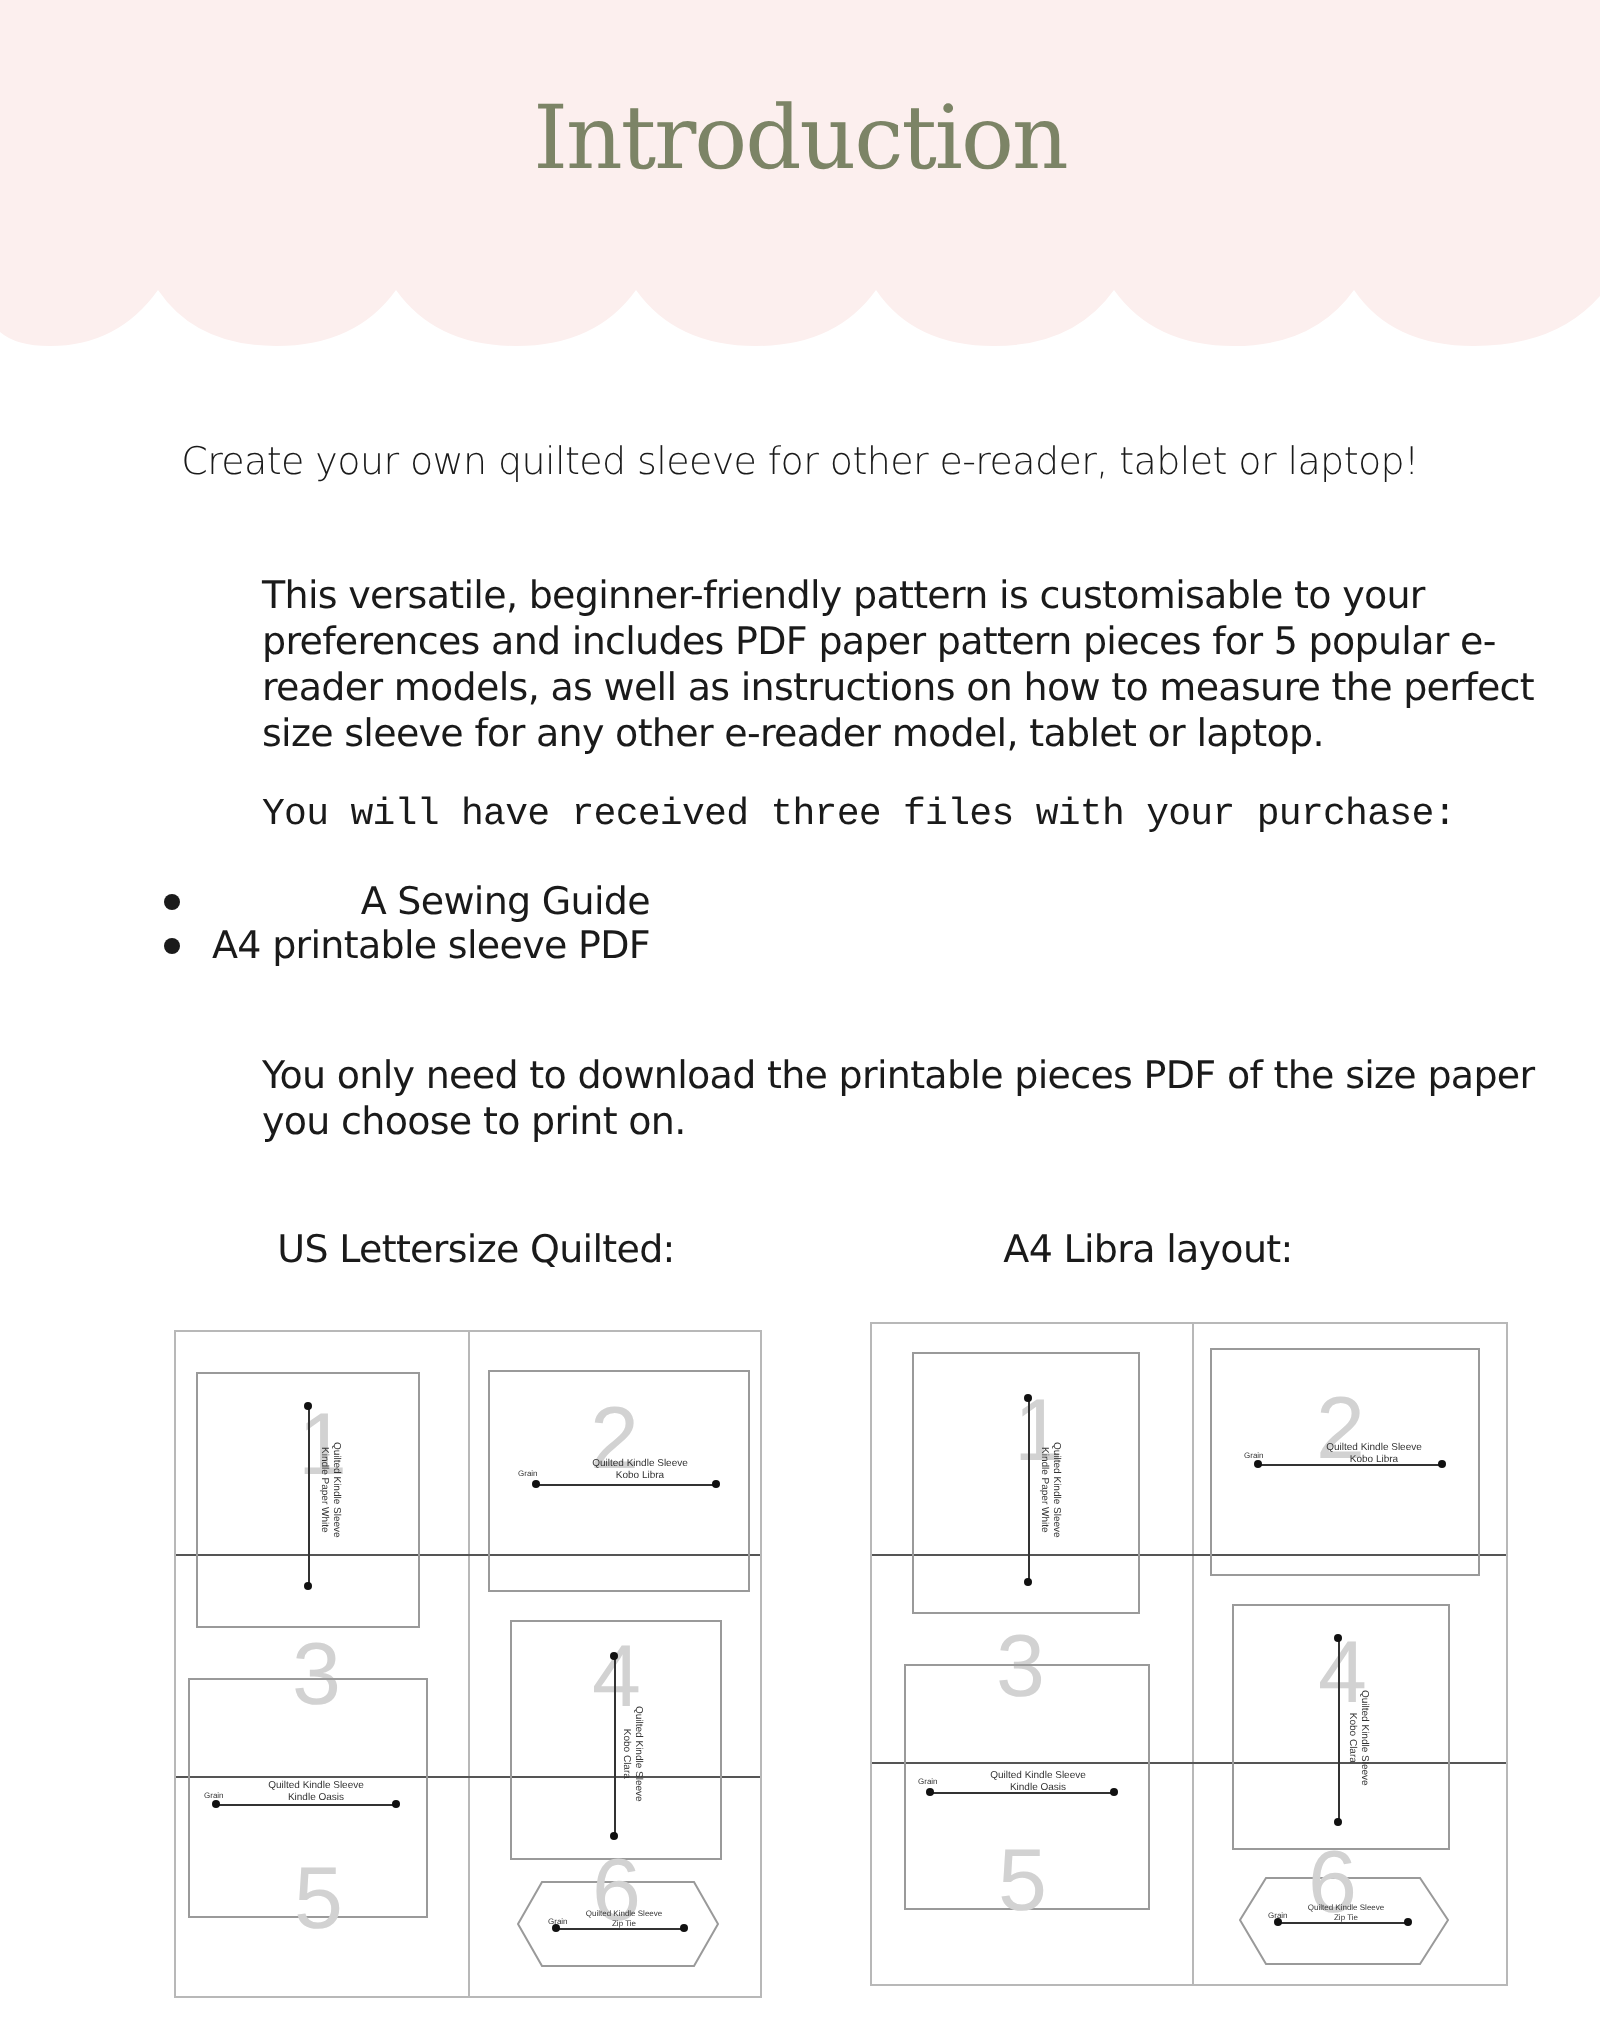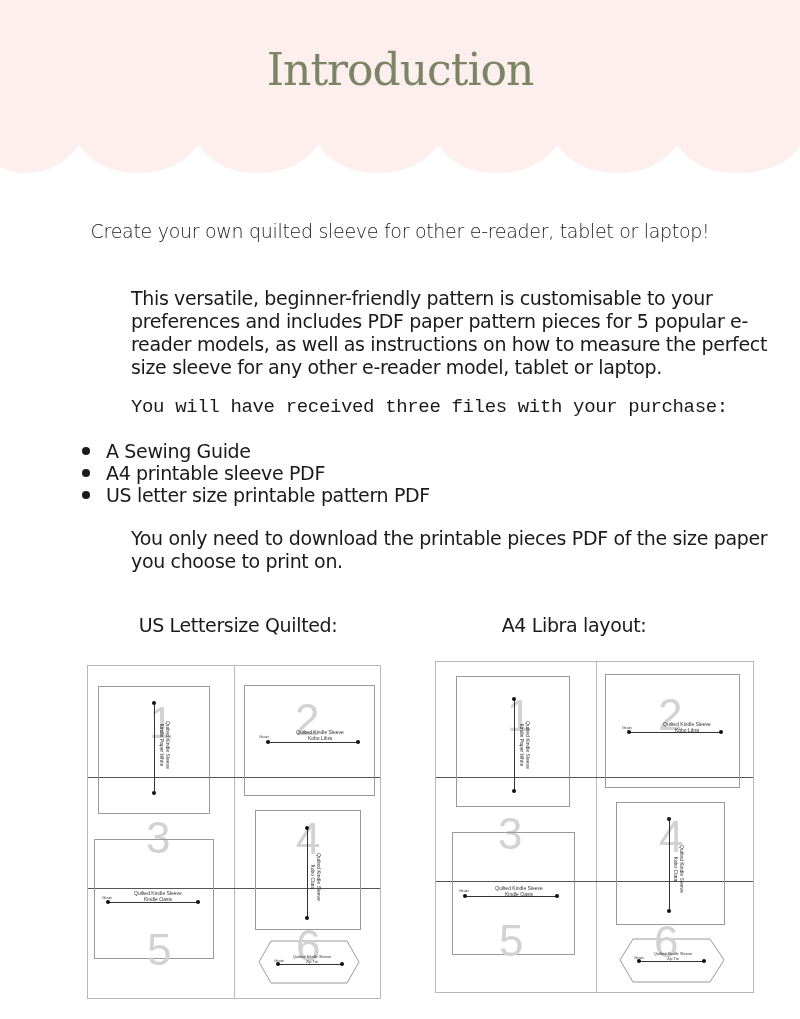--- a/index.html
+++ b/index.html
@@ -15,21 +15,21 @@
   }
 
   .tagline {
     position: absolute; left: 0; top: 220px; width: 800px; text-align: center;
     font-size: 19px; font-weight: 300; letter-spacing: -0.3px;
   }
   .para { position: absolute; left: 88px; width: 670px; font-size: 19px; line-height: 23px; letter-spacing: -0.35px; margin-left: 43px; }
   .p1 { top: 287px; }
   .p2 { top: 396px; font-family: Liberation Mono, monospace; }
   .bullets { position: absolute; left: 82px; top: 440px; list-style: none; font-size: 19px; line-height: 22px; letter-spacing: -0.35px; }
-  .bullets li { position: relative; padding-left: 24px; }
+  .bullets li { position: relative; padding-left: 24px; text-align: right; }
   .bullets li .dot { position: absolute; left: 0; top: 7px; width: 8px; height: 8px; border-radius: 50%; background: #1a1a1a; }
   .p3 { top: 527px; }
 
   .layout-label { position: absolute; top: 614px; font-size: 19px; letter-spacing: -0.35px; text-align: center; }
   .ll-us { left: 88px; width: 300px; }
   .ll-a4 { left: 424px; width: 300px; }
 
   .sheet { position: absolute; border: 1px solid #b8b8b8; background: #fff; }
   .sheet .vline { position: absolute; top: 0; bottom: 0; width: 1px; background: #b8b8b8; }
   .sheet .hline { position: absolute; left: 0; right: 0; height: 1px; background: #555; }
@@ -62,21 +62,20 @@
   <h1 class="title">Introduction</h1>
 </div>
 
 <p class="tagline">Create your own quilted sleeve for other e-reader, tablet or laptop!</p>
 <p class="para p1">This versatile, beginner-friendly pattern is customisable to your preferences and includes PDF paper pattern pieces for 5 popular e-reader models, as well as instructions on how to measure the perfect size sleeve for any other e-reader model, tablet or laptop.</p>
 <p class="para p2">You will have received three files with your purchase:</p>
 
 <ul class="bullets">
   <li><span class="dot"></span><span>A Sewing Guide</span></li>
   <li><span class="dot"></span><span>A4 printable sleeve PDF</span></li>
-  <li><span class="dot"></span><span>US letter size printable pattern PDF</span></li>
 </ul>
 
 <p class="para p3">You only need to download the printable pieces PDF of the size paper you choose to print on.</p>
 
 <div class="layout-label ll-us">US Lettersize Quilted:</div>
 <div class="layout-label ll-a4">A4 Libra layout:</div>
 
 <div class="sheet" style="left:87px; top:665px; width:294px; height:334px;">
   <div class="vline" style="left:146px;"></div>
   <div class="hline" style="top:111px;"></div>

